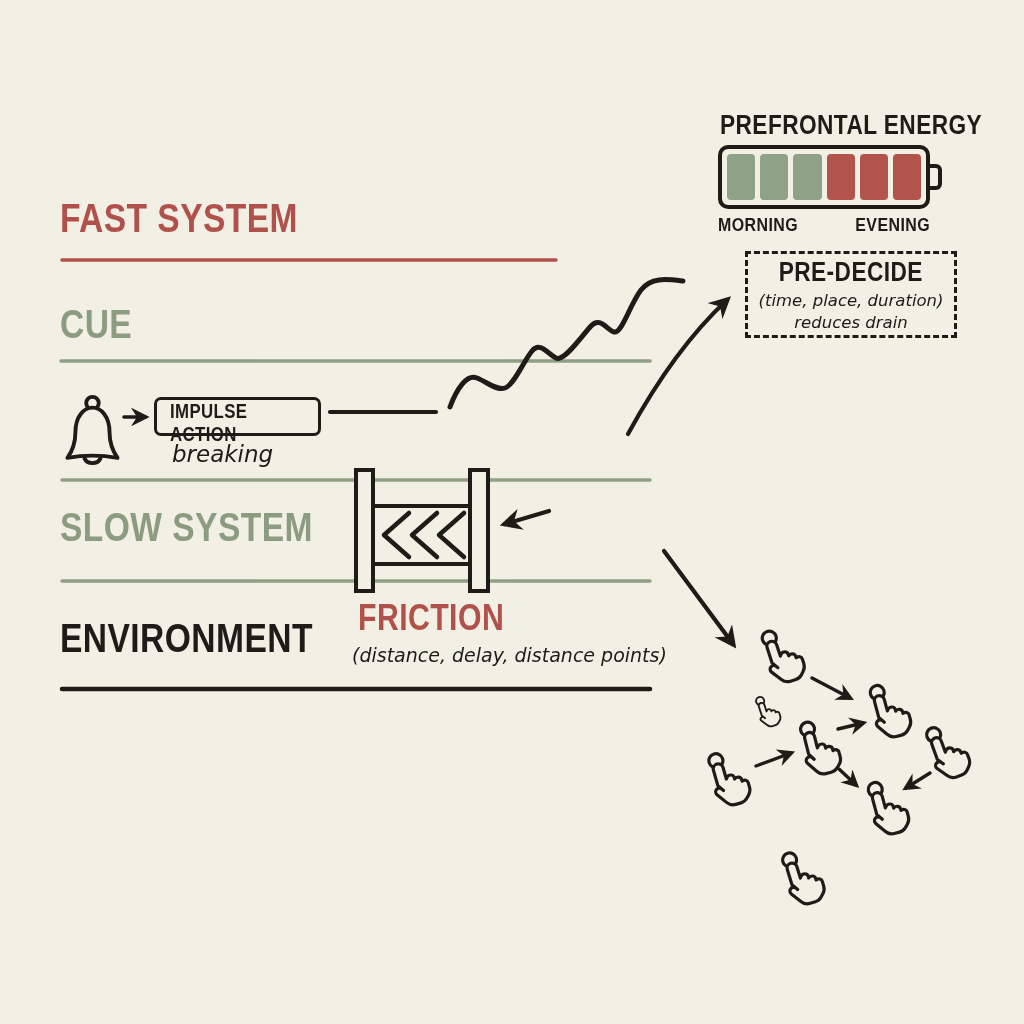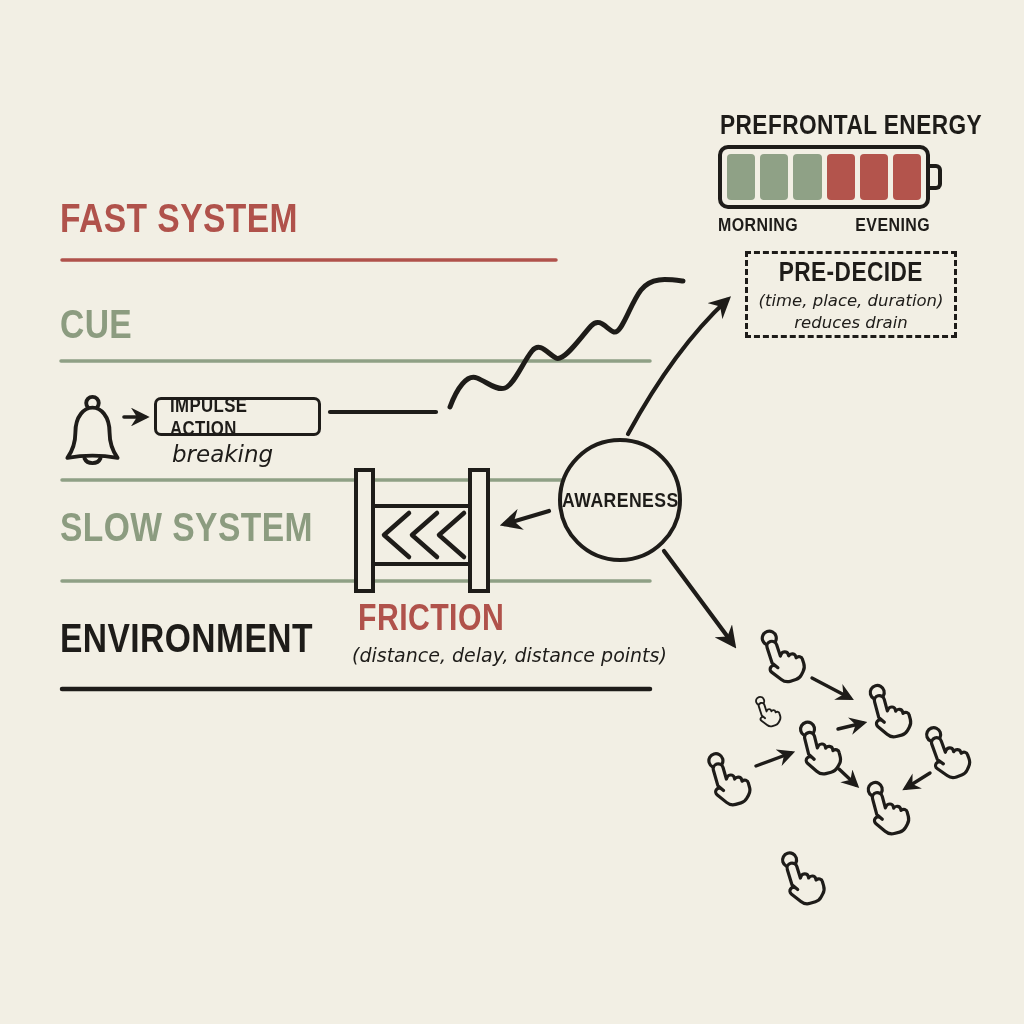--- a/index.html
+++ b/index.html
@@ -34,21 +34,21 @@
                box-sizing:border-box;background:var(--bg);}
   #battery-labels{position:absolute;left:718px;top:214px;width:212px;display:flex;
                   justify-content:space-between;z-index:2;}
 
   
   #predecide-box{position:absolute;left:745px;top:251px;width:212px;height:87px;
                  border:3px dashed var(--ink);box-sizing:border-box;z-index:2;
                  display:flex;flex-direction:column;align-items:center;justify-content:center;gap:3px;}
   #impulse-box{position:absolute;left:154px;top:397px;width:167px;height:39px;
                border:3px solid var(--ink);border-radius:7px;box-sizing:border-box;z-index:2;
-               display:flex;align-items:center;justify-content:center;}
+               display:flex;align-items:flex-start;justify-content:center;}
   #awareness-circle{position:absolute;left:558px;top:438px;width:124px;height:124px;
                     border:4.5px solid var(--ink);border-radius:50%;box-sizing:border-box;z-index:2;
                     display:flex;align-items:center;justify-content:center;background:var(--bg);}
 </style>
 </head>
 <body>
 
 <div id="stage">
 
   <svg id="diagram-svg" width="1024" height="1024" viewBox="0 0 1024 1024">
@@ -155,17 +155,14 @@
   <div class="abs txt hw" style="left:172px;top:443px;font-size:23px;">breaking</div>
 
   <div class="abs txt h cx ol green" style="left:60px;top:507px;font-size:40px;">SLOW SYSTEM</div>
 
   <div class="abs txt h cx ol ink" style="left:60px;top:618px;font-size:40px;">ENVIRONMENT</div>
 
   <div class="abs txt h cx ol red" style="left:358px;top:600px;font-size:36px;">FRICTION</div>
 
   <div class="abs txt hw" style="left:352px;top:646px;font-size:19px;">(distance, delay, distance points)</div>
 
-  <div id="awareness-circle">
-    <span class="h cx oc" style="font-size:21px;">AWARENESS</span>
-  </div>
 
 </div>
 
 </body></html>

